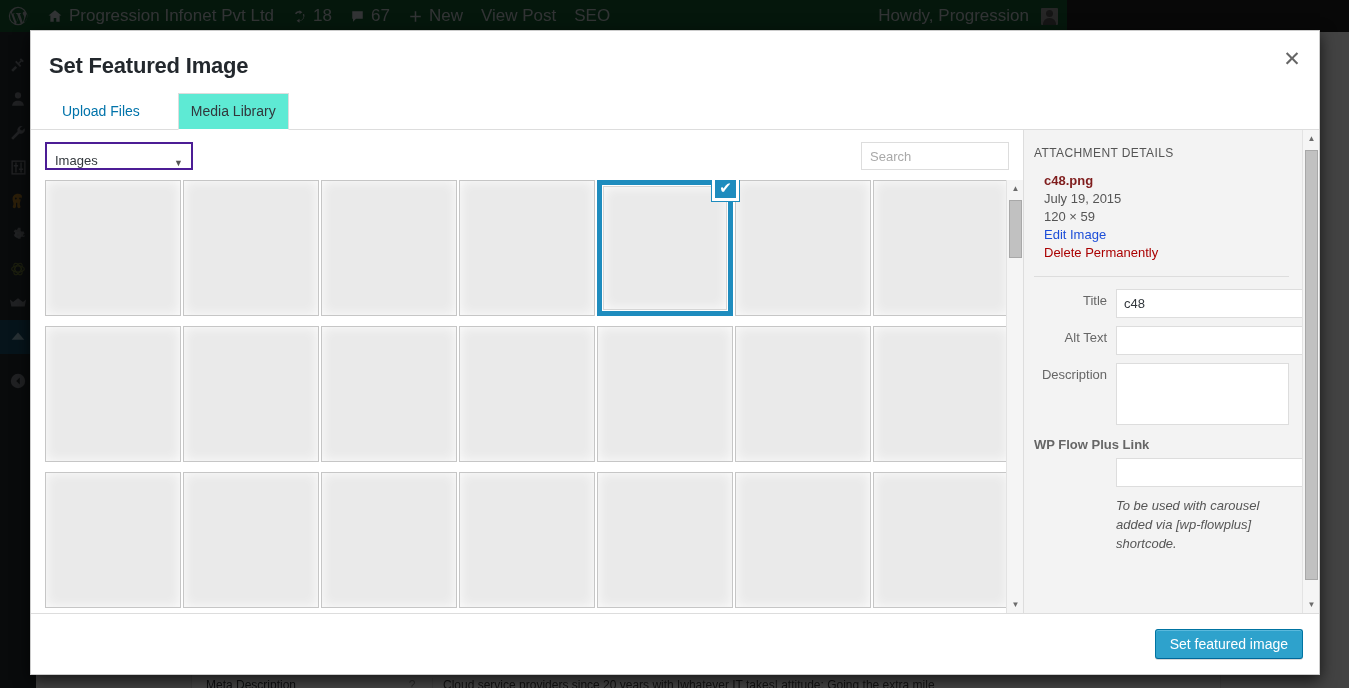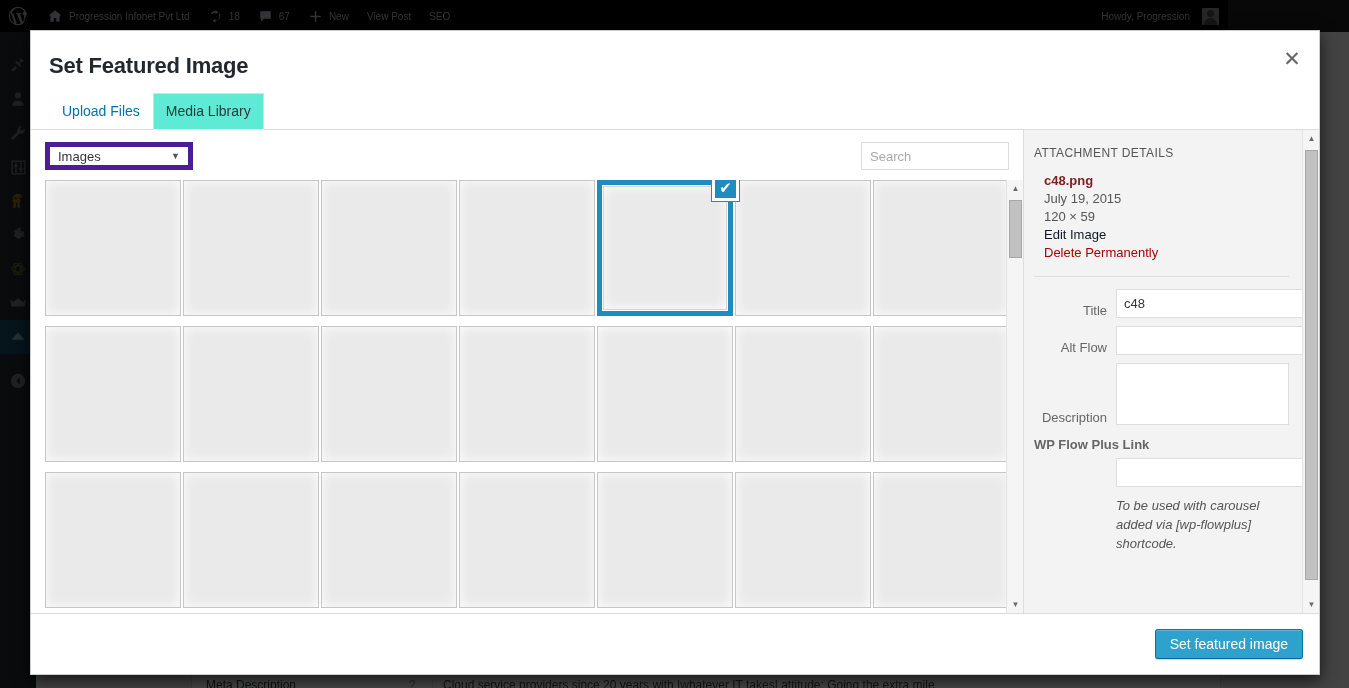--- a/index.html
+++ b/index.html
@@ -9,24 +9,24 @@
     overflow: hidden;
     font-family: "Liberation Sans", sans-serif;
     background: #1d1d1d;
   }
 
   
   #page-root { position: relative; width: 1349px; height: 688px; }
 
   .wp-adminbar {
     position: absolute; top: 0; left: 0;
-    width: 1228px; height: 32px;
-    background: #000000;
+    width: 1067px; height: 32px;
+    background: #14532d;
     display: flex; align-items: center;
-    color: #b4b9be; font-size: 10px;
+    color: #b4b9be; font-size: 17px;
     z-index: 40;
   }
   .ab-item {
     display: flex; align-items: center; gap: 6px;
     height: 32px; padding: 0 9px;
     color: #b4b9be; white-space: nowrap;
   }
   .ab-logo { padding: 0 10px 0 8px; }
   .ab-spacer { flex: 1 1 auto; }
   .ab-avatar {
@@ -106,20 +106,21 @@
   }
   .modal-title {
     font-size: 22px; font-weight: bold; color: #23282d;
     padding: 22px 0 0 18px; letter-spacing: -.2px;
   }
   .tabs {
     display: flex; align-items: flex-end;
     padding: 14px 0 0 18px;
     border-bottom: 1px solid #ddd;
     position: relative;
+    gap: 25px;
   }
   .tab {
     padding: 9px 12px 10px 12px;
     font-size: 14px; color: #0073aa;
     cursor: pointer; background: none; border: 0;
     border: 1px solid transparent;
     margin-bottom: -1px;
     font-family: "Liberation Sans", sans-serif;
   }
   .tab.active {
@@ -143,24 +144,24 @@
     display: flex; flex-direction: column;
     min-width: 0;
     background: #fff;
   }
   .lib-toolbar {
     display: flex; align-items: center; justify-content: space-between;
     padding: 12px 14px 10px 14px;
   }
   .media-select {
     width: 148px; height: 28px;
-    border: 5px solid #4c1d95; background: #fff;
+    border: 2px solid #4c1d95; background: #fff;
     font-size: 13px; color: #32373c;
     padding: 0 8px;
-    display: flex; align-items: center; justify-content: space-between;
+    display: flex; align-items: flex-end; justify-content: space-between;
     cursor: pointer;
   }
   .media-select .caret { font-size: 9px; color: #555; }
   .media-search {
     width: 148px; height: 28px;
     border: 1px solid #ddd; background: #fff;
     font-size: 13px; color: #32373c;
     padding: 0 8px;
     font-family: "Liberation Sans", sans-serif;
   }
@@ -242,26 +243,26 @@
   }
   .details-inner { padding: 16px 30px 16px 10px; }
   .details-head {
     font-size: 12px; color: #555;
     text-transform: uppercase;
     letter-spacing: .4px;
     padding-left: 0; margin-bottom: 12px;
   }
   .att-info { padding-left: 10px; font-size: 13px; color: #555; line-height: 18px; }
   .att-info .fname { font-weight: bold; color: #7f1d1d; }
-  .att-info a { color: #0f172a; text-decoration: none; cursor: pointer; display: block; }
+  .att-info a { color: #1d4ed8; text-decoration: none; cursor: pointer; display: block; }
   .att-info a.danger { color: #a00; }
   .hr { border-top: 1px solid #ddd; margin: 14px 0 12px 0; }
 
   .frow {
-    display: flex; align-items: flex-end;
+    display: flex; align-items: flex-start;
     margin-bottom: 8px;
   }
   .flabel {
     width: 82px; flex: 0 0 82px;
     text-align: right; padding-right: 9px; padding-top: 4px;
     font-size: 13px; color: #666;
   }
   .finput {
     flex: 1 1 auto;
     border: 1px solid #ddd; background: #fff;
@@ -540,21 +541,21 @@
 
           <div class="hr"></div>
 
           <div class="frow">
             <div class="flabel">Title</div>
             <input class="finput" type="text" value="c48" style="">
           </div>
 
 
           <div class="frow">
-            <div class="flabel">Alt Flow</div>
+            <div class="flabel">Alt Text</div>
             <input class="finput" type="text" value="" style="">
           </div>
 
           <div class="frow">
             <div class="flabel">Description</div>
             <textarea class="ftext tall" style=""></textarea>
           </div>
 
           <div class="flow-label">WP Flow Plus Link</div>
           <div class="flow-input-row">

